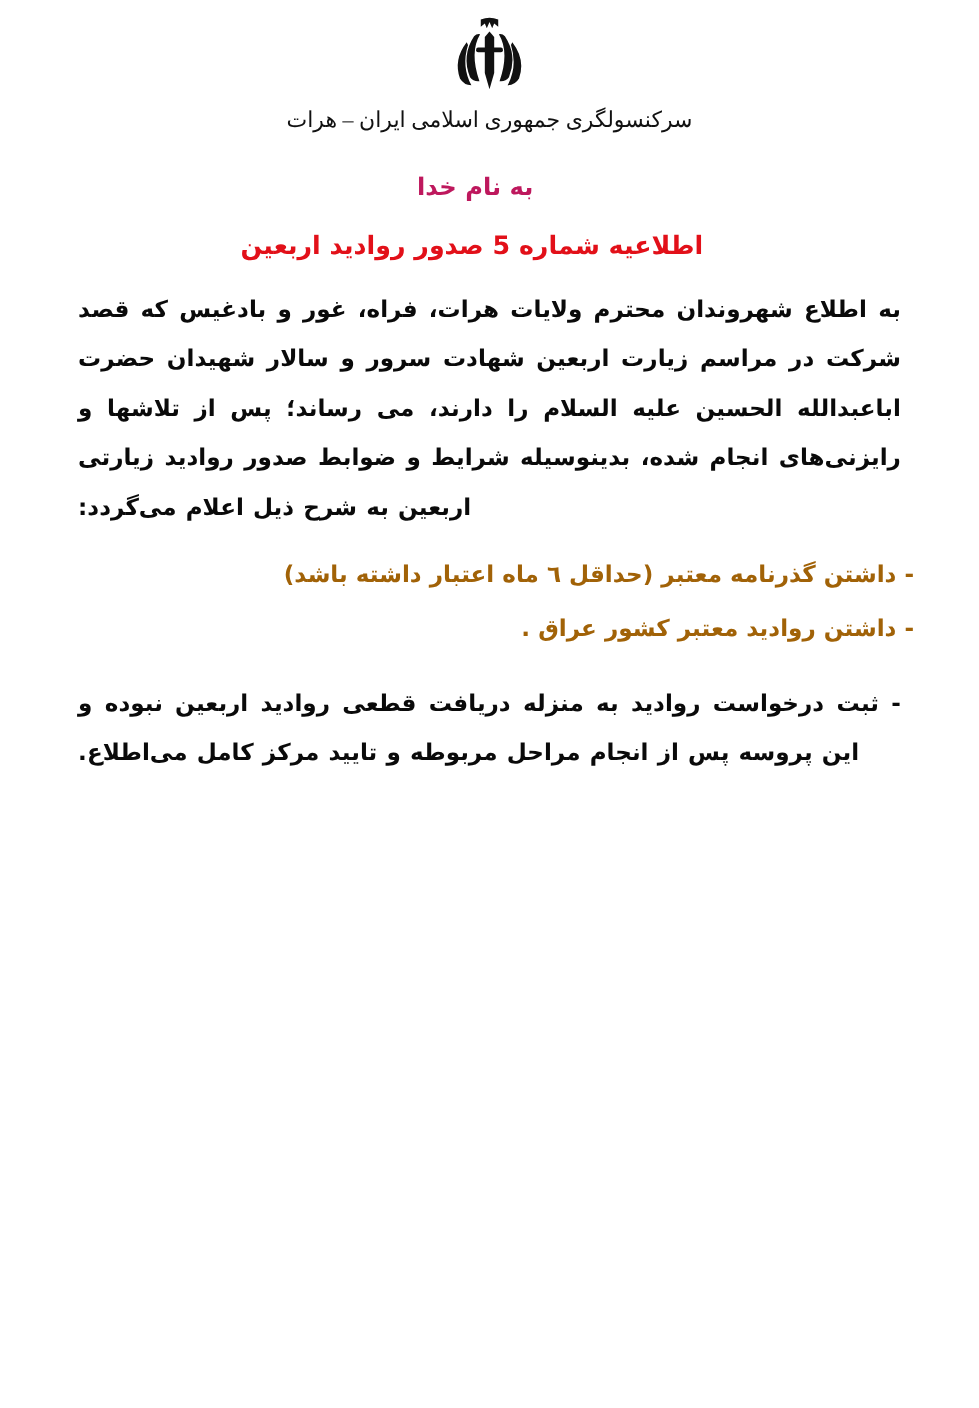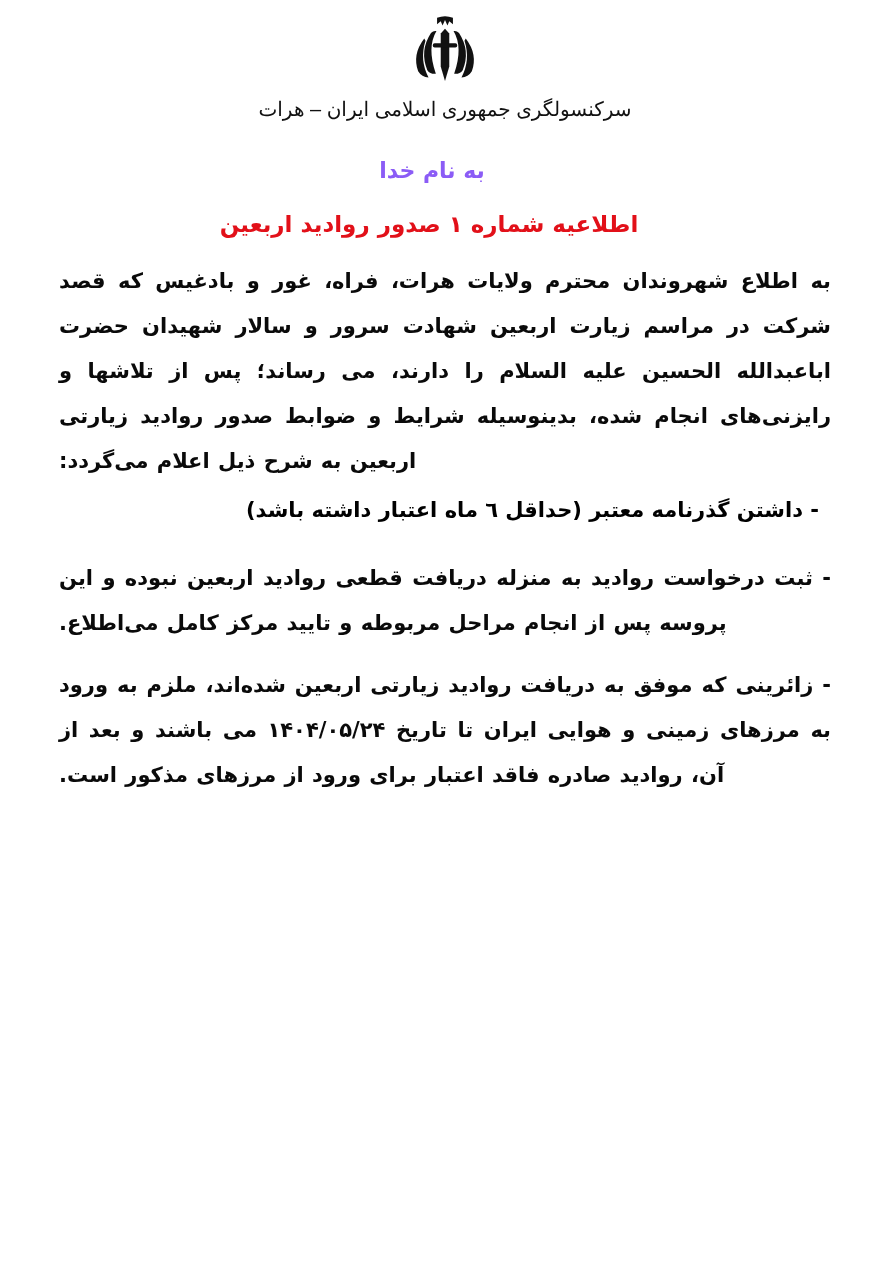--- a/index.html
+++ b/index.html
@@ -40,30 +40,30 @@
     height: 72px;
   }
 
   .org-line {
     margin-top: 10px;
     font-size: 20px;
     font-weight: 400;
     letter-spacing: 0;
     color: #111111;
     line-height: 1.3;
-    font-family: Liberation Sans, sans-serif;
+    font-family: Liberation Serif, serif;
   }
 
   
   .basmala {
     text-align: center;
     margin-top: 36px;
     font-size: 22px;
     font-weight: bold;
-    color: #8b5cf6;
+    color: #be185d;
     letter-spacing: 1px;
     padding-right: 26px;
   }
 
   
   .notice-title {
     text-align: center;
     margin-top: 28px;
     font-size: 23px;
     font-weight: bold;
@@ -74,45 +74,45 @@
 
   
   .body-block {
     margin: 0 auto;
     padding: 0 55px 0 55px;
     box-sizing: border-box;
     width: 890px;
   }
 
   p.para {
-    margin: 4px;
+    margin: 16px;
     padding: 0;
     font-size: 21px;
     font-weight: bold;
     line-height: 45px;
     text-align: justify;
     text-align-last: left;
     color: #0a0a0a;
     letter-spacing: 0.1px;
     word-spacing: 1px;
   }
 
   p.para.first {
     margin-top: 22px;
   }
 
   
   p.item {
-    margin: 16px;
+    margin: 4px;
     padding: 0;
     font-size: 21px;
     font-weight: bold;
     line-height: 45px;
     text-align: right;
-    color: #000000;
+    color: #a16207;
     letter-spacing: 0.1px;
   }
 
   p.spaced {
     margin-top: 2px;
   }
 
   .gap-sm { height: 3px; }
 </style>
 </head>
@@ -135,40 +135,40 @@
 
       <path d="M26 40 Q6 66 16 94 Q22 104 33 104 Q18 76 28 44 Z" fill="#111111"></path>
 
       <path d="M94 40 Q114 66 104 94 Q98 104 87 104 Q102 76 92 44 Z" fill="#111111"></path>
     </svg>
     <div class="org-line">سرکنسولگری جمهوری اسلامی ایران – هرات</div>
   </div>
 
   <div class="basmala">به نام خدا</div>
 
-  <div class="notice-title">اطلاعیه شماره ۱ صدور روادید اربعین</div>
+  <div class="notice-title">اطلاعیه شماره 5 صدور روادید اربعین</div>
 
   <div class="body-block">
 
     <p class="para first">به اطلاع شهروندان محترم ولایات هرات، فراه، غور و بادغیس  که قصد شرکت در مراسم زیارت اربعین شهادت سرور و سالار شهیدان حضرت اباعبدالله الحسین علیه السلام را دارند، می رساند؛ پس از تلاشها و رایزنی‌های انجام شده، بدینوسیله شرایط و ضوابط صدور روادید زیارتی اربعین به شرح ذیل اعلام می‌گردد:</p>
 
     <p class="item spaced">- داشتن گذرنامه معتبر (حداقل ٦ ماه اعتبار داشته باشد)</p>
+    <p class="item">- داشتن روادید معتبر کشور عراق .</p>
 
     <div class="gap-sm"></div>
 
     <p class="para">- ثبت درخواست روادید به منزله دریافت قطعی روادید اربعین نبوده و این پروسه پس از انجام مراحل مربوطه و تایید مرکز کامل می‌اطلاع.</p>
 
     <div class="gap-sm"></div>
 
 
     <div class="gap-sm"></div>
 
 
     <div class="gap-sm"></div>
 
-    <p class="para">- زائرینی که موفق به دریافت روادید زیارتی اربعین شده‌اند، ملزم به ورود به مرزهای زمینی و هوایی ایران تا تاریخ ۱۴۰۴/۰۵/۲۴ می باشند و بعد از آن، روادید صادره فاقد اعتبار برای ورود از مرزهای مذکور است.</p>
 
     <div class="gap-sm"></div>
 
 
   </div>
 
 </div>
 
 </body></html>

